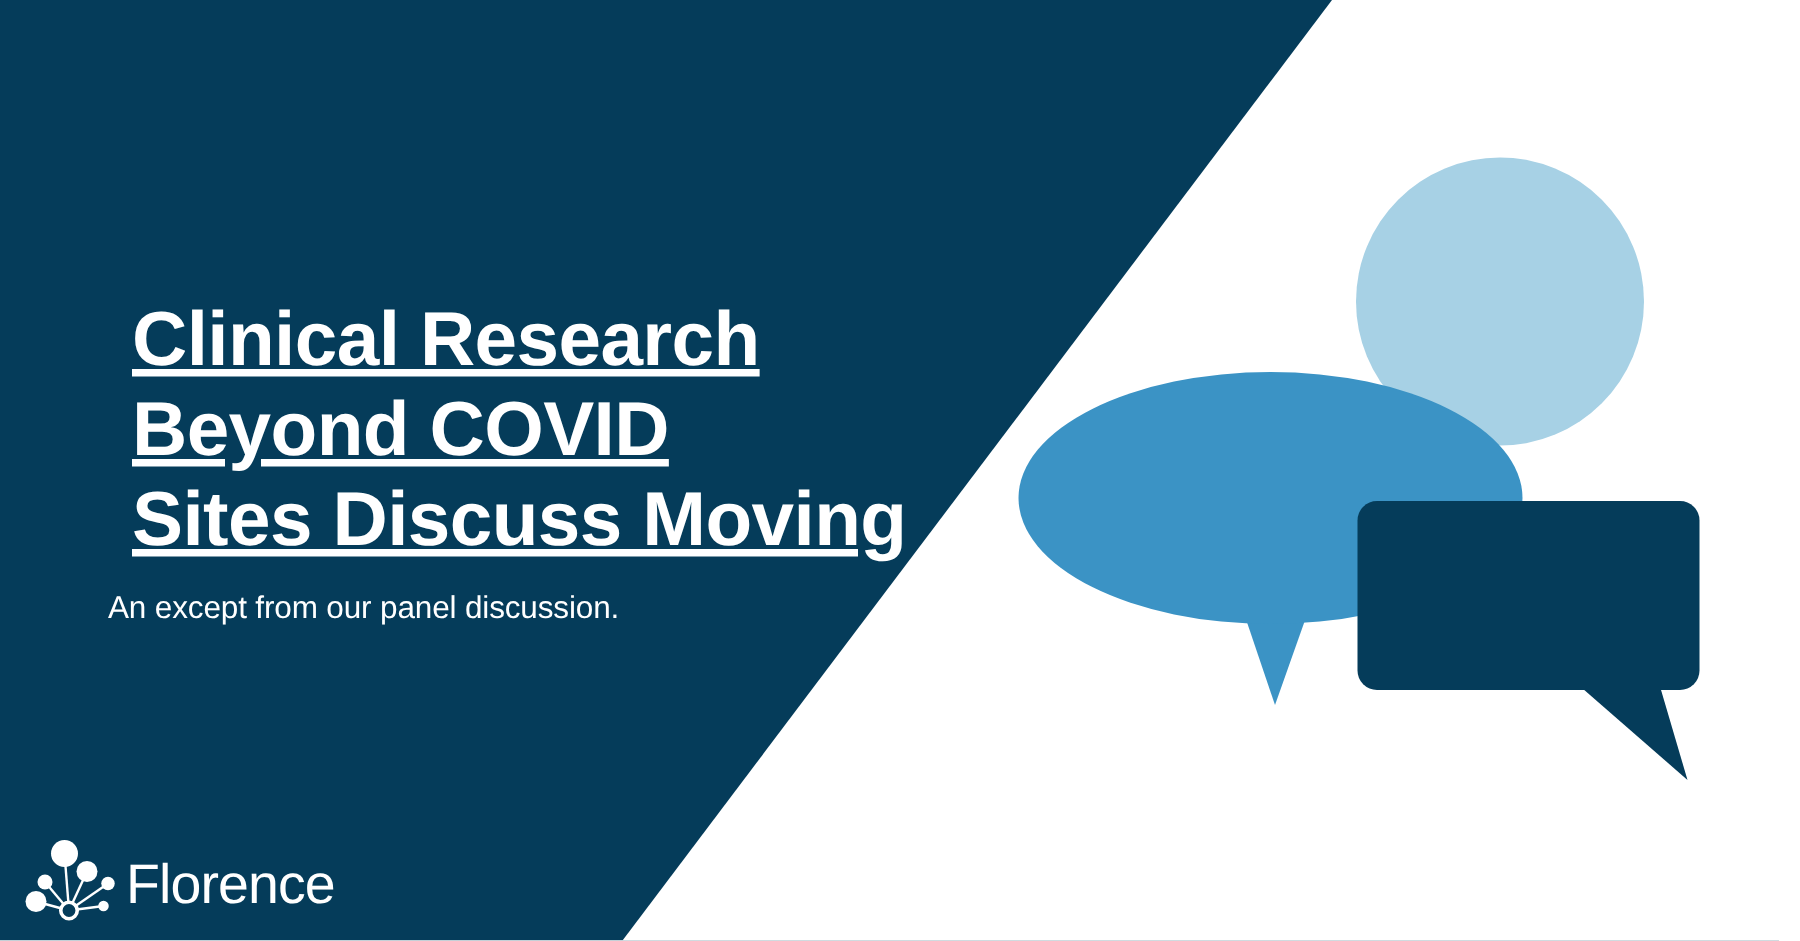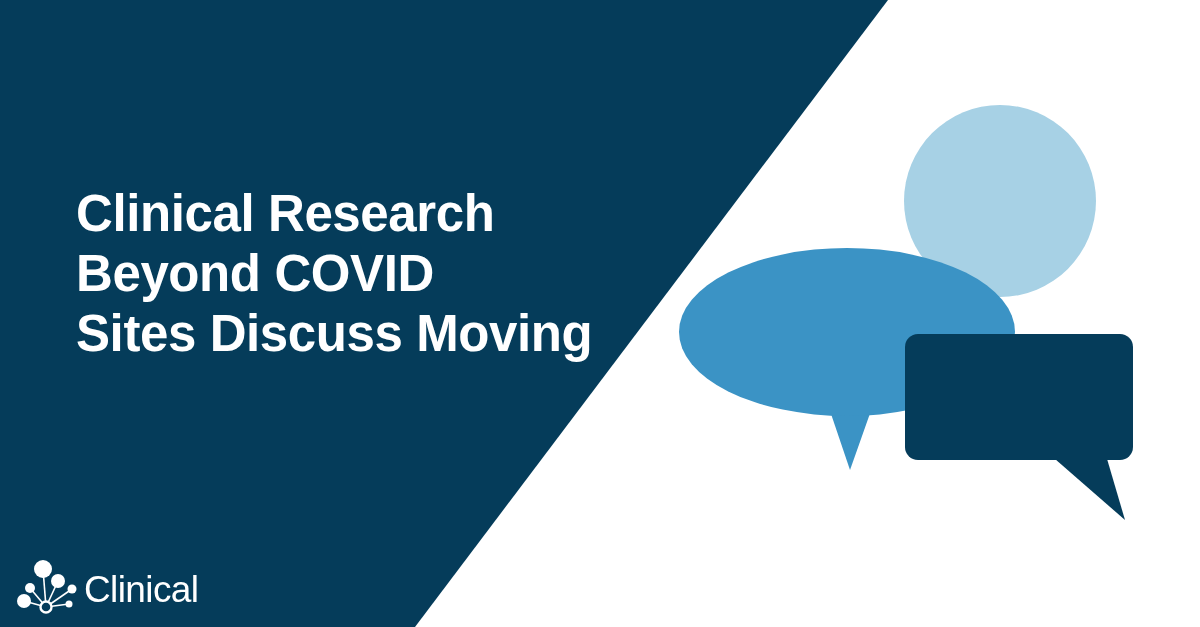--- a/index.html
+++ b/index.html
@@ -29,27 +29,28 @@
 
   
   .text-block {
     position: absolute;
     left: 72px;
     top: 180px;
     z-index: 4;
     width: 560px;
   }
   .headline {
-    margin: 4px;
+    margin: 16px;
     color: #ffffff;
     font-family: "Liberation Sans", sans-serif;
     font-size: 51px;
     font-weight: 700;
     line-height: 60px;
     letter-spacing: -0.4px;
+    text-decoration: underline;
   }
   .headline .line {
     display: block;
     white-space: nowrap;
   }
   .subtitle {
     margin: 14px 0 0 0;
     color: #ffffff;
     font-family: "Liberation Sans", sans-serif;
     font-size: 21px;
@@ -118,20 +119,21 @@
       <rect x="245" y="244" width="228" height="126" rx="13" ry="13" fill="#053C5A"></rect>
     </g>
   </svg>
 
   <div class="text-block">
     <h1 class="headline">
       <span class="line">Clinical Research</span>
       <span class="line">Beyond COVID</span>
       <span class="line">Sites Discuss Moving</span>
     </h1>
+    <p class="subtitle">An except from our panel discussion.</p>
   </div>
 
   <div class="logo">
     <svg class="logo-mark" viewBox="0 0 66 62">
       <g stroke="#ffffff" stroke-width="1.6" fill="none">
         <line x1="30" y1="50" x2="27" y2="12"></line>
         <line x1="30" y1="50" x2="14" y2="31"></line>
         <line x1="30" y1="50" x2="8" y2="44"></line>
         <line x1="30" y1="50" x2="42" y2="24"></line>
         <line x1="30" y1="50" x2="56" y2="32"></line>
@@ -140,16 +142,16 @@
       <g fill="#ffffff">
         <circle cx="27" cy="12" r="9"></circle>
         <circle cx="42" cy="24" r="7"></circle>
         <circle cx="14" cy="31" r="5"></circle>
         <circle cx="8" cy="44" r="7"></circle>
         <circle cx="56" cy="32" r="4.5"></circle>
         <circle cx="53" cy="47" r="3.5"></circle>
       </g>
       <circle cx="30" cy="50" r="5.5" fill="#053C5A" stroke="#ffffff" stroke-width="2.4"></circle>
     </svg>
-    <span class="logo-word">Clinical</span>
+    <span class="logo-word">Florence</span>
   </div>
 
 </div>
 
 </body></html>

